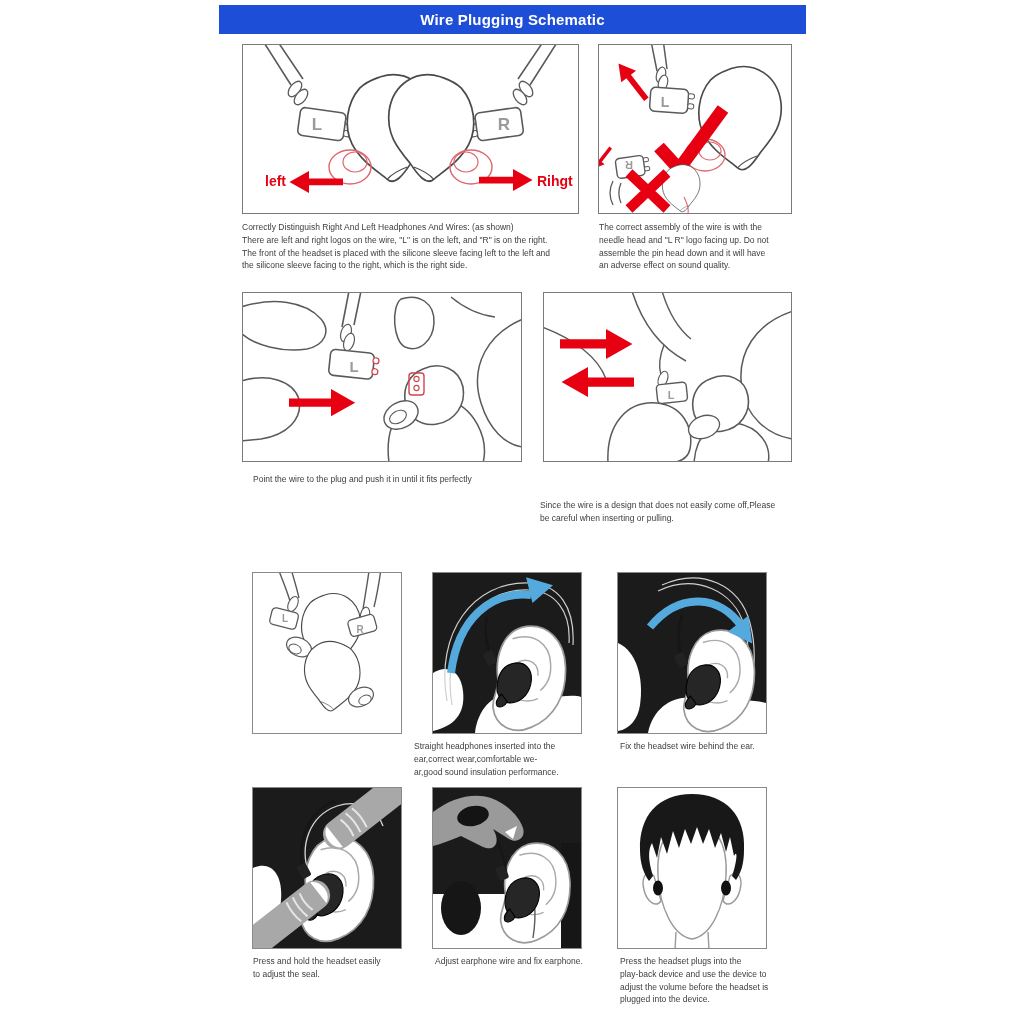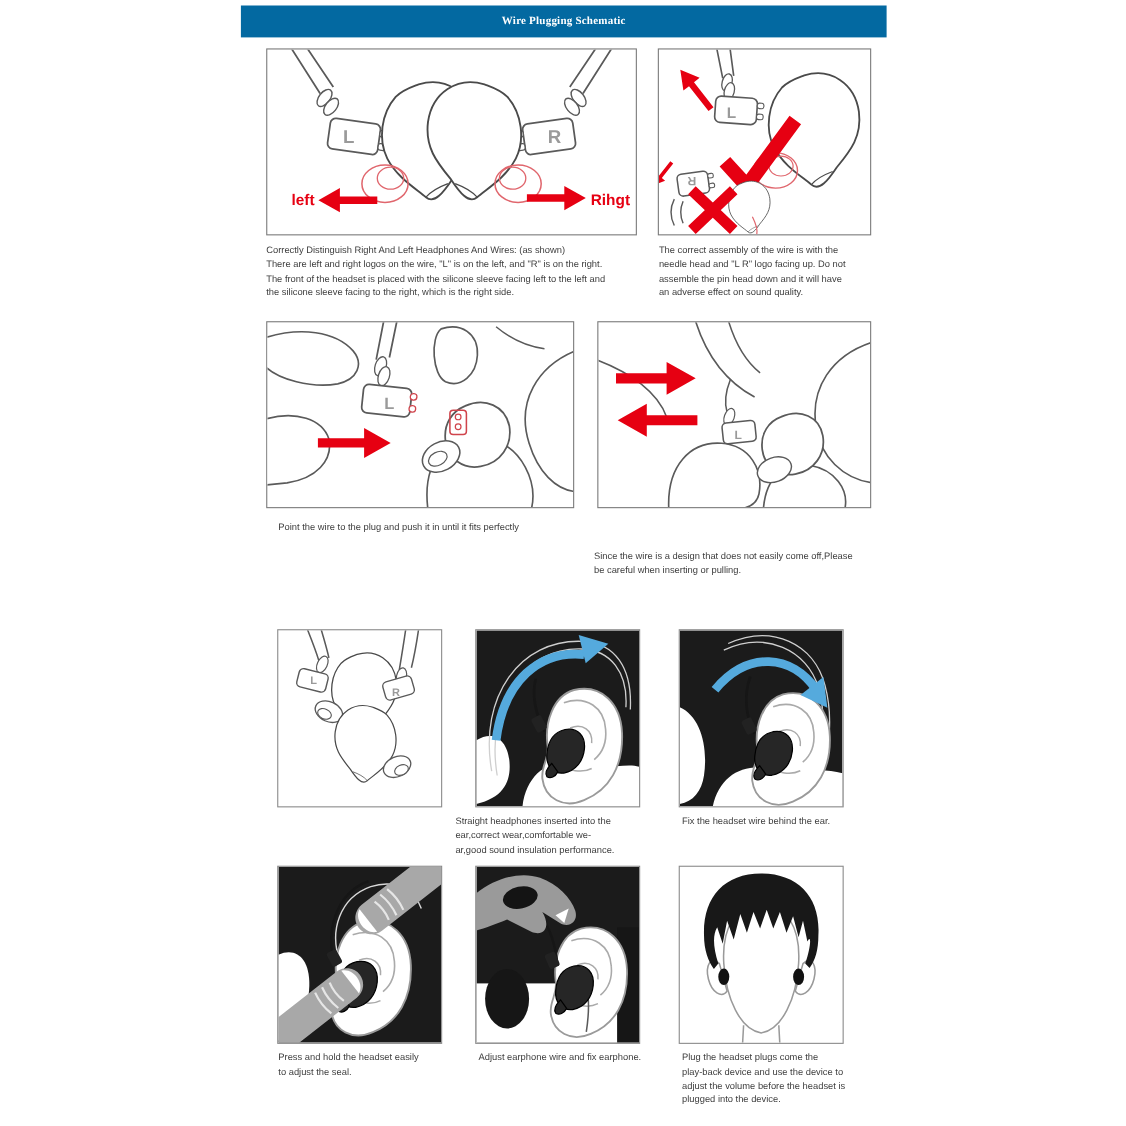--- a/index.html
+++ b/index.html
@@ -1,19 +1,19 @@
 <!DOCTYPE html>
 <html><head>
 <meta charset="utf-8">
 <style>
   html,body{margin:0;padding:0;background:#fff;}
   .page{position:relative;width:1024px;height:1024px;background:#fff;overflow:hidden;
         font-family:"Liberation Sans",sans-serif;}
-  .banner{position:absolute;background:#0369a1;color:#fff;text-align:center;
-          font-size:10px;font-weight:bold;line-height:29px;letter-spacing:.2px;font-family:Liberation Serif, serif;}
+  .banner{position:absolute;background:#1d4ed8;color:#fff;text-align:center;
+          font-size:15px;font-weight:bold;line-height:29px;letter-spacing:.2px;}
   .panel{position:absolute;border:1px solid #7a7a7a;background:#fff;overflow:hidden;}
   .panel svg{display:block;}
   .wpanel{position:absolute;border:1px solid #8a8a8a;background:#fff;overflow:hidden;}
   .caption{position:absolute;font-size:8.5px;line-height:1.5;color:#3d3d3d;
            white-space:pre-line;letter-spacing:0;}
   .defs{position:absolute;width:0;height:0;overflow:hidden;}
   text{font-family:"Liberation Sans",sans-serif;}
   .connmark{fill:#9a9a9a;font-weight:bold;}
   .redlabel{fill:#e60012;font-weight:bold;font-size:14px;}
 </style>
@@ -310,18 +310,18 @@
       <path d="M74,34 C97,34 110,55 108,88 C106,120 93,148 74,151 C55,148 42,120 40,88 C38,55 51,34 74,34 Z" fill="#fff" stroke="#9a9a9a" stroke-width="1.4"></path>
       <ellipse cx="40" cy="100" rx="5" ry="7.5" fill="#111"></ellipse>
       <ellipse cx="108" cy="100" rx="5" ry="7.5" fill="#111"></ellipse>
       <path d="M74,6 C40,6 21,28 22,62 C22,76 26,86 31,93 L35,88 C30,72 30,62 34,55 L39,70 L43,49 L49,66 L55,43 L61,60 L67,41 L73,56 L79,39 L85,56 L91,41 L97,60 L103,45 L108,64 L112,49 L116,68 C120,60 119,74 114,88 L118,92 C123,85 126,76 126,62 C128,28 108,6 74,6 Z" fill="#181818"></path>
     </svg>
   </div>
 
   <div class="caption" style="left:253px;top:955px;width:172px;">Press and hold the headset easily
 to adjust the seal.</div>
   <div class="caption" style="left:435px;top:955px;width:172px;">Adjust earphone wire and fix earphone.</div>
-  <div class="caption" style="left:620px;top:955px;width:180px;">Plug the headset plugs come the
+  <div class="caption" style="left:620px;top:955px;width:180px;">Press the headset plugs into the
 play-back device and use the device to
 adjust the volume before the headset is
 plugged into the device.</div>
 
 </div>
 
 </body></html>

